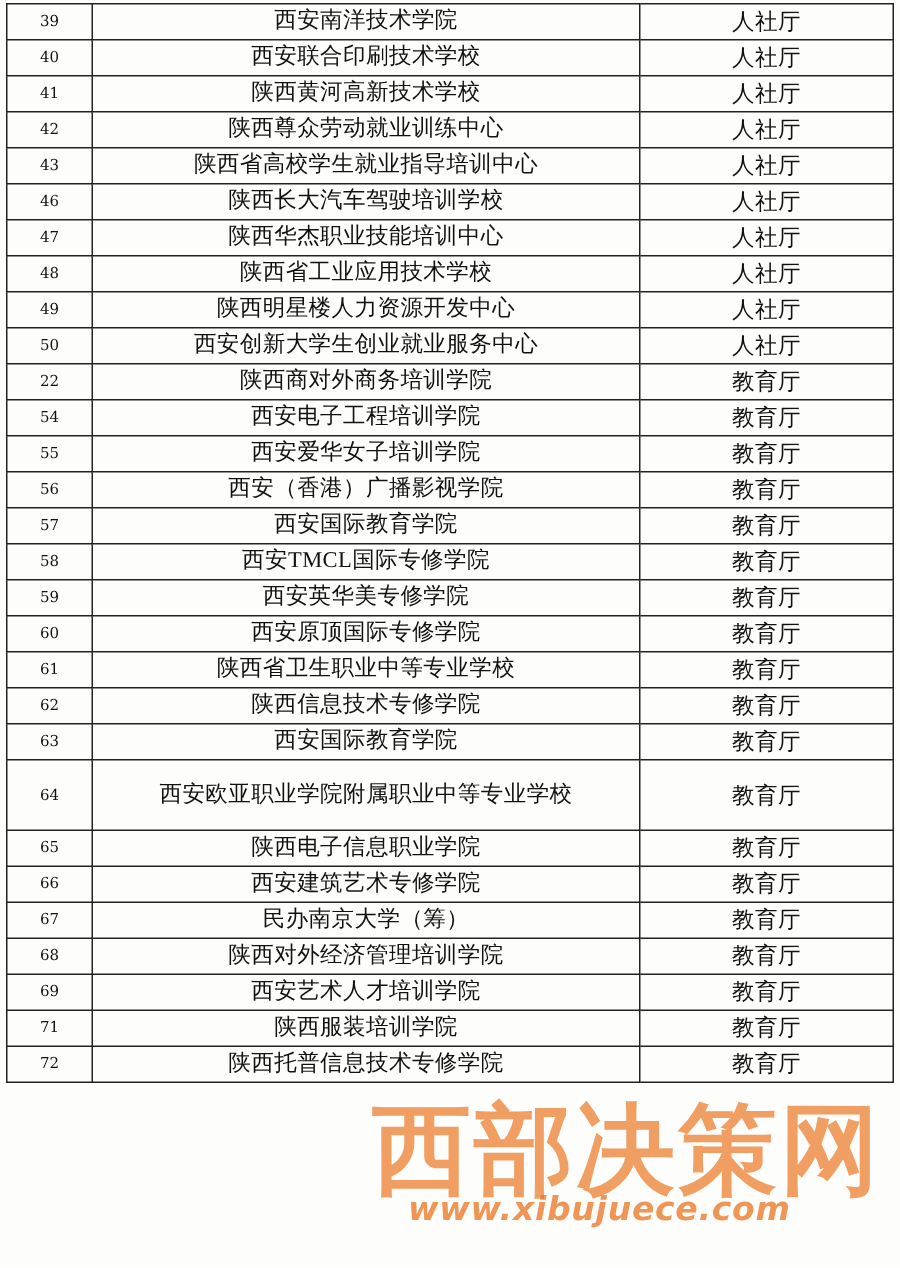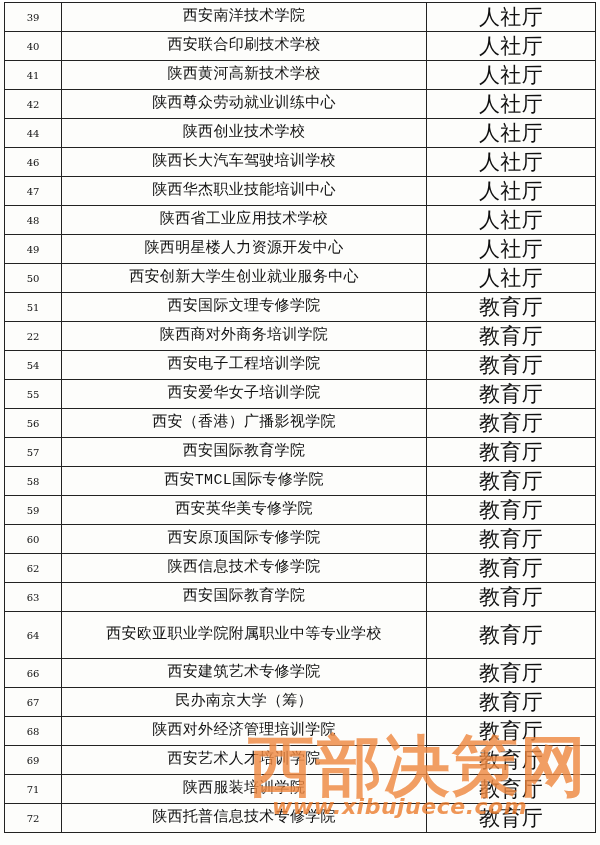--- a/index.html
+++ b/index.html
@@ -35,28 +35,28 @@
     background: transparent;
   }
   td.num {
     width: 56px;
     font-size: 10px;
     font-family: "DejaVu Serif", "Liberation Serif", serif;
   }
   td.name {
     width: 364px;
     font-size: 15px;
-    font-family: Liberation Mono, monospace;
+    font-family: Liberation Serif, serif;
     letter-spacing: 0.3px;
     line-height: 1.25;
     padding: 1px 2px;
   }
   td.dept {
     width: 168px;
-    font-size: 21px;
+    font-size: 15px;
     font-family: Liberation Serif, serif;
     letter-spacing: 0.3px;
   }
   tr.r1 td { height: 23px; }
   tr.r2 td { height: 46px; border-radius: 19px; }
 
   
   .watermark {
     position: absolute;
     left: 0;
@@ -112,22 +112,22 @@
         <td class="num">41</td>
         <td class="name">陕西黄河高新技术学校</td>
         <td class="dept">人社厅</td>
       </tr>
       <tr class="r1">
         <td class="num">42</td>
         <td class="name">陕西尊众劳动就业训练中心</td>
         <td class="dept">人社厅</td>
       </tr>
       <tr class="r1">
-        <td class="num">44</td>
-        <td class="name">陕西创业技术学校</td>
+        <td class="num">43</td>
+        <td class="name">陕西省高校学生就业指导培训中心</td>
         <td class="dept">人社厅</td>
       </tr>
       <tr class="r1">
         <td class="num">46</td>
         <td class="name">陕西长大汽车驾驶培训学校</td>
         <td class="dept">人社厅</td>
       </tr>
       <tr class="r1">
         <td class="num">47</td>
         <td class="name">陕西华杰职业技能培训中心</td>
@@ -142,25 +142,20 @@
         <td class="num">49</td>
         <td class="name">陕西明星楼人力资源开发中心</td>
         <td class="dept">人社厅</td>
       </tr>
       <tr class="r1">
         <td class="num">50</td>
         <td class="name">西安创新大学生创业就业服务中心</td>
         <td class="dept">人社厅</td>
       </tr>
       <tr class="r1">
-        <td class="num">51</td>
-        <td class="name">西安国际文理专修学院</td>
-        <td class="dept">教育厅</td>
-      </tr>
-      <tr class="r1">
         <td class="num">22</td>
         <td class="name">陕西商对外商务培训学院</td>
         <td class="dept">教育厅</td>
       </tr>
       <tr class="r1">
         <td class="num">54</td>
         <td class="name">西安电子工程培训学院</td>
         <td class="dept">教育厅</td>
       </tr>
       <tr class="r1">
@@ -184,35 +179,45 @@
         <td class="dept">教育厅</td>
       </tr>
       <tr class="r1">
         <td class="num">59</td>
         <td class="name">西安英华美专修学院</td>
         <td class="dept">教育厅</td>
       </tr>
       <tr class="r1">
         <td class="num">60</td>
         <td class="name">西安原顶国际专修学院</td>
+        <td class="dept">教育厅</td>
+      </tr>
+      <tr class="r1">
+        <td class="num">61</td>
+        <td class="name">陕西省卫生职业中等专业学校</td>
         <td class="dept">教育厅</td>
       </tr>
       <tr class="r1">
         <td class="num">62</td>
         <td class="name">陕西信息技术专修学院</td>
         <td class="dept">教育厅</td>
       </tr>
       <tr class="r1">
         <td class="num">63</td>
         <td class="name">西安国际教育学院</td>
         <td class="dept">教育厅</td>
       </tr>
       <tr class="r2">
         <td class="num">64</td>
         <td class="name">西安欧亚职业学院附属职业中等专业学校</td>
+        <td class="dept">教育厅</td>
+      </tr>
+      <tr class="r1">
+        <td class="num">65</td>
+        <td class="name">陕西电子信息职业学院</td>
         <td class="dept">教育厅</td>
       </tr>
       <tr class="r1">
         <td class="num">66</td>
         <td class="name">西安建筑艺术专修学院</td>
         <td class="dept">教育厅</td>
       </tr>
       <tr class="r1">
         <td class="num">67</td>
         <td class="name">民办南京大学（筹）</td>

